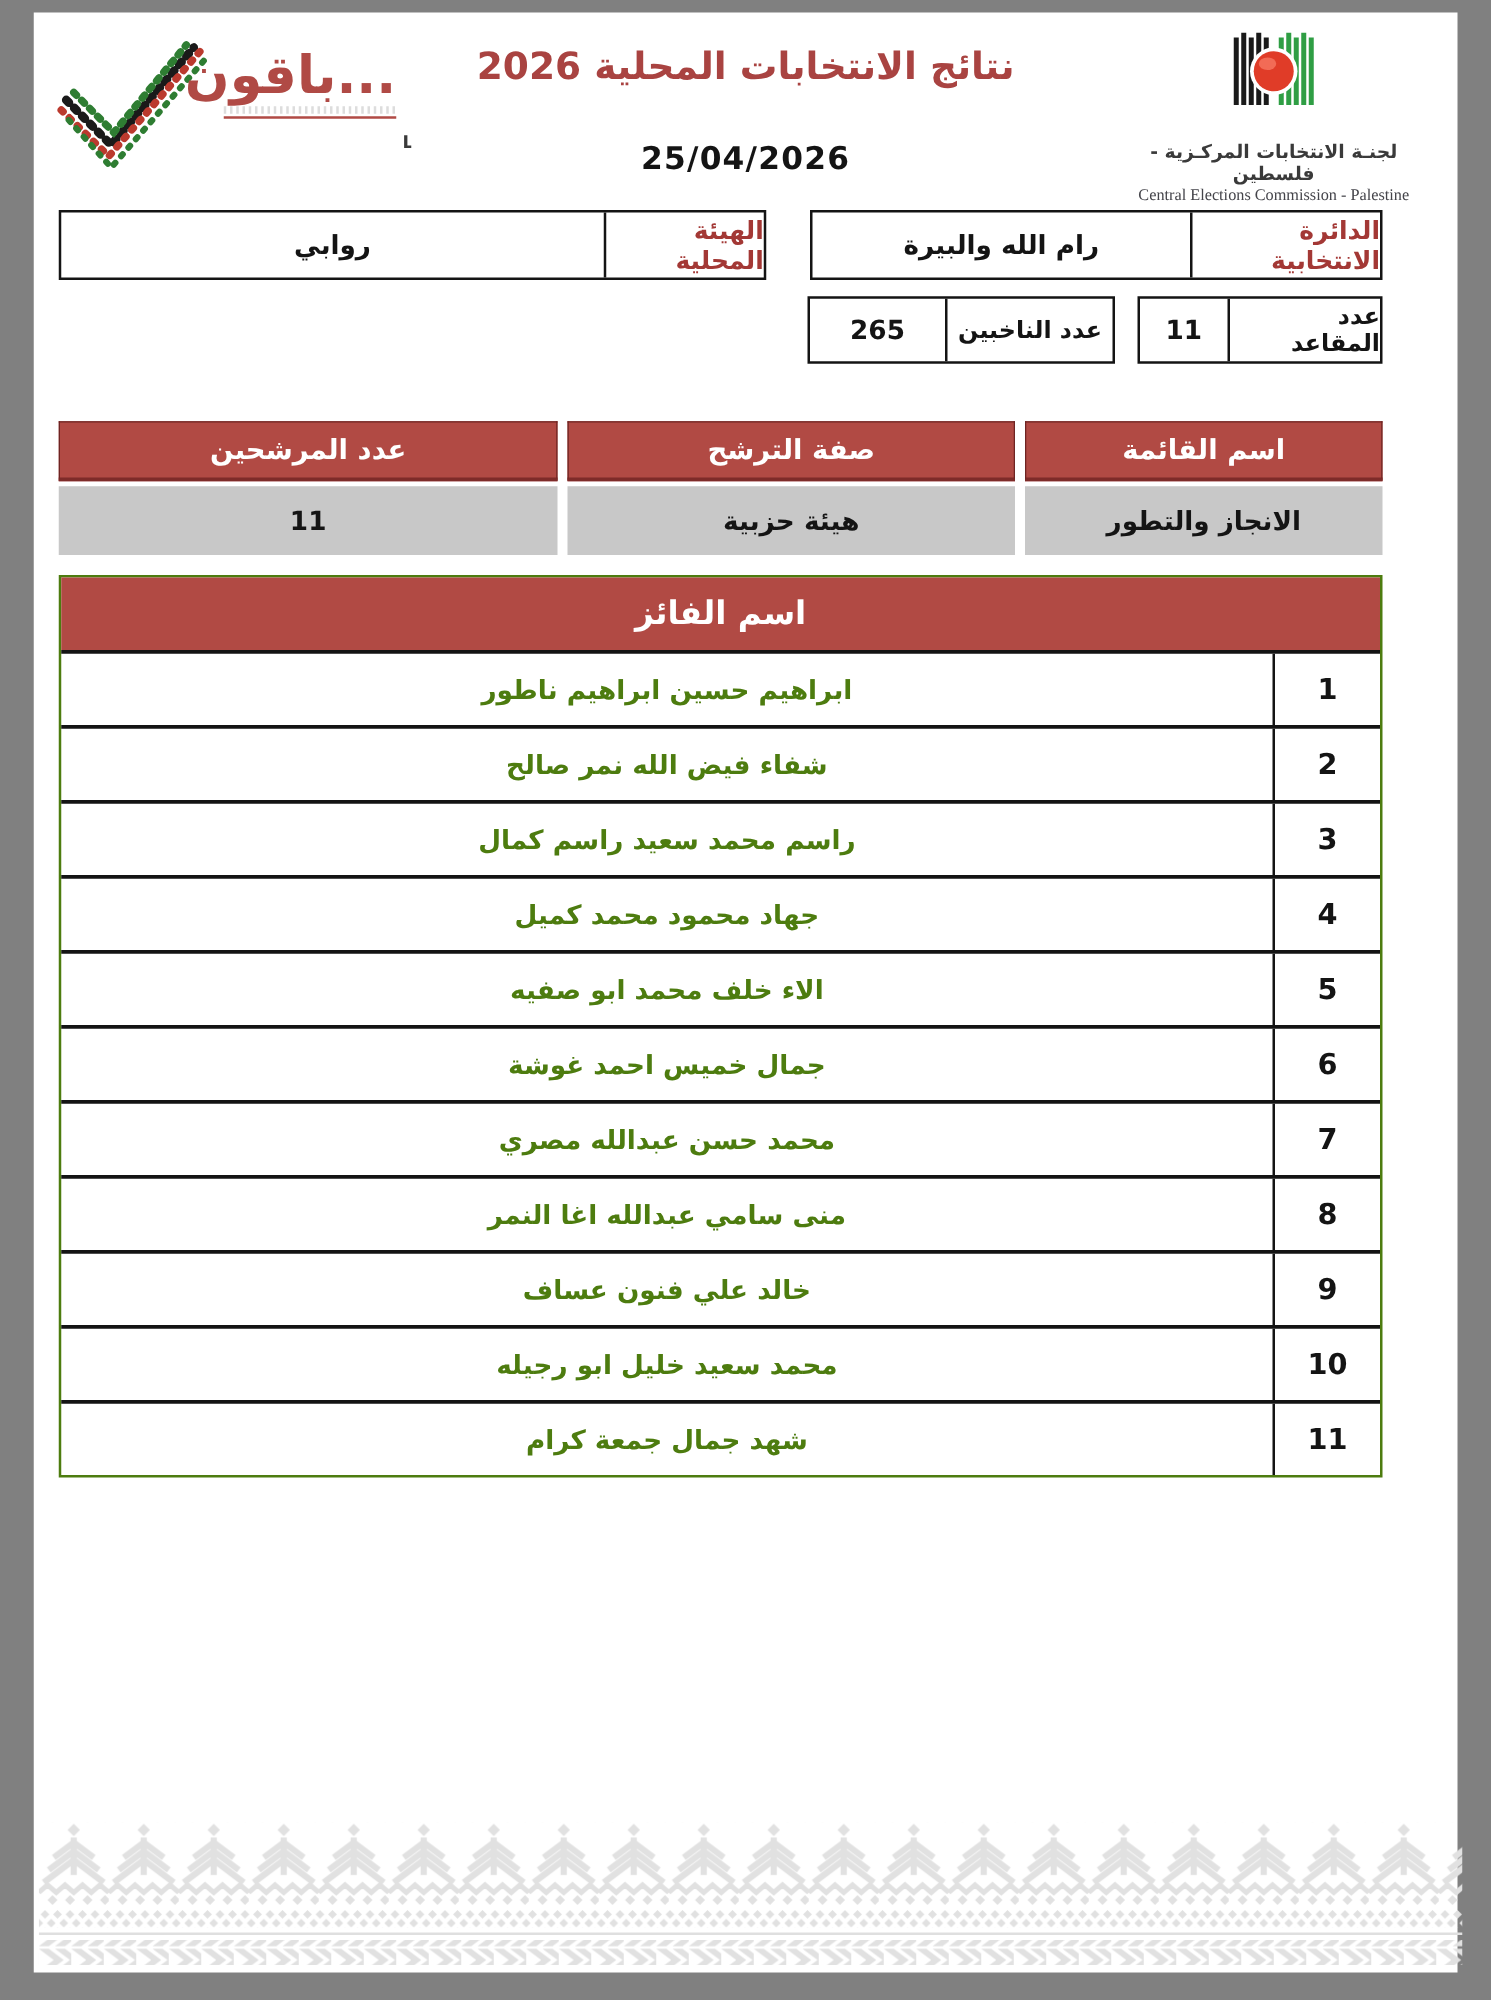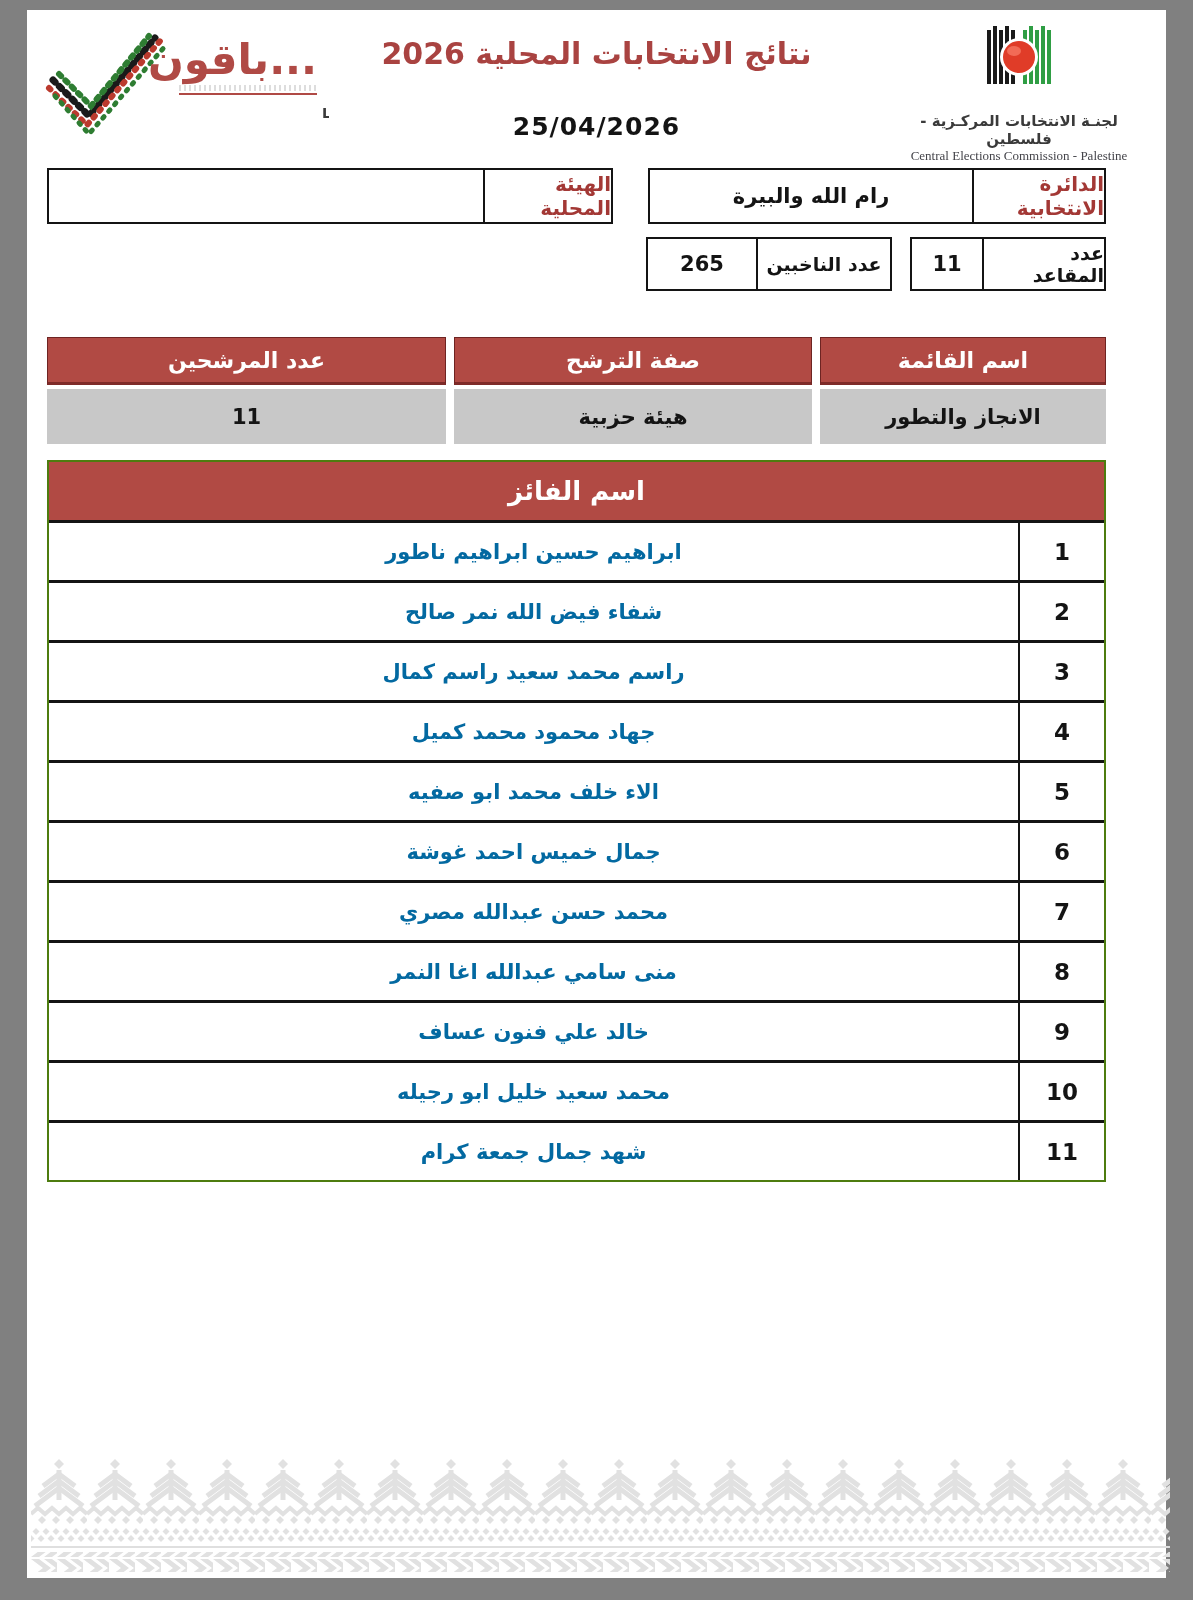--- a/index.html
+++ b/index.html
@@ -31,21 +31,21 @@
   .cec-en { font-size:13px; color:#44444a; font-family:"Liberation Serif", serif; }
   
   .row { position:absolute; display:flex; direction:rtl; }
   .grp { display:flex; direction:rtl; border:2px solid #141414; background:#fff; }
   .cell { display:flex; align-items:center; justify-content:center; }
   .lbl { font-weight:bold; font-size:20px; color:#141414; border-left:2px solid #141414; }
   .lbl.red { color:#A33835; }
   .val { font-weight:bold; font-size:21px; color:#141414; flex:1; }
   .row1 { top:158px; right:60px; left:20px; height:56px; justify-content:space-between; }
   .g-district { width:458px; height:56px; }
-  .g-district .lbl { width:132px; }
+  .g-district .lbl { width:152px; }
   .g-locality { width:566px; height:56px; }
   .g-locality .lbl { width:128px; }
   .row2 { top:227px; right:60px; left:20px; height:54px; }
   .g-seats { width:196px; height:54px; }
   .g-seats .lbl { width:122px; font-size:19px;padding-left:37px; }
   .g-voters { width:246px; height:54px; margin-right:18px; }
   .g-voters .lbl { width:134px; font-size:19px; }
   .badge {
     position:absolute; top:228px; left:118px; width:316px; height:53px;
     background:#B14A44; border:2px solid #591D1C;
@@ -77,21 +77,21 @@
   }
   .winner-row { display:flex; direction:rtl; height:60px; border-top:3px solid #141414; }
   .winner-num {
     width:86px; border-left:2px solid #141414;
     display:flex; align-items:center; justify-content:center;
     font-size:23px; font-weight:bold; color:#141414;
     font-family:"DejaVu Sans", sans-serif;
   }
   .winner-name {
     flex:1; display:flex; align-items:center; justify-content:center;
-    font-size:21px; font-weight:bold; color:#0369a1;
+    font-size:21px; font-weight:bold; color:#4d7c0f;
   }
   
   .tatreez { position:absolute; left:4px; right:4px; bottom:6px; height:114px; }
 </style>
 </head>
 <body>
 
 <div class="page">
 
   <div class="logo-baqoon">
@@ -138,20 +138,21 @@
     <div class="cec-en">Central Elections Commission - Palestine</div>
   </div>
 
   <div class="row row1">
     <div class="grp g-district">
       <div class="cell lbl red">الدائرة الانتخابية</div>
       <div class="cell val">رام الله والبيرة</div>
     </div>
     <div class="grp g-locality">
       <div class="cell lbl red">الهيئة المحلية</div>
+      <div class="cell val">روابي</div>
     </div>
   </div>
 
   <div class="row row2">
     <div class="grp g-seats">
       <div class="cell lbl">عدد المقاعد</div>
       <div class="cell val">11</div>
     </div>
     <div class="grp g-voters">
       <div class="cell lbl">عدد الناخبين</div>

